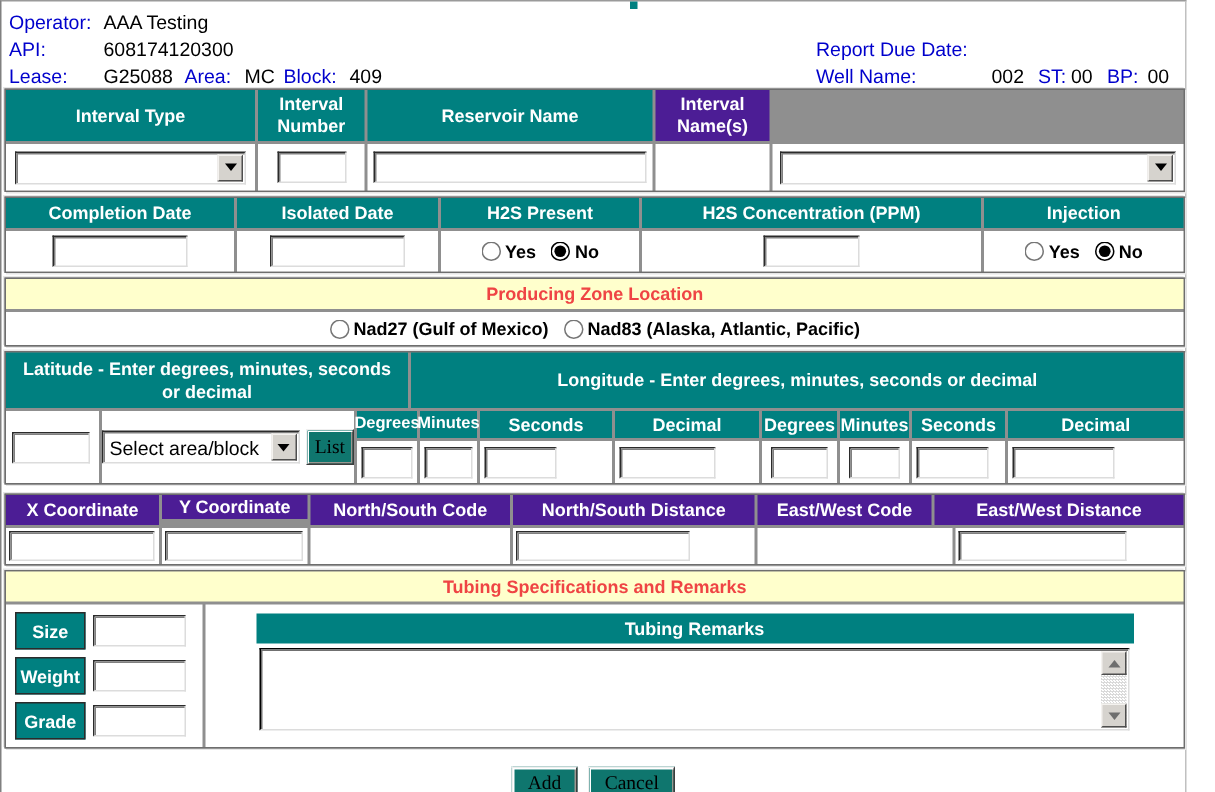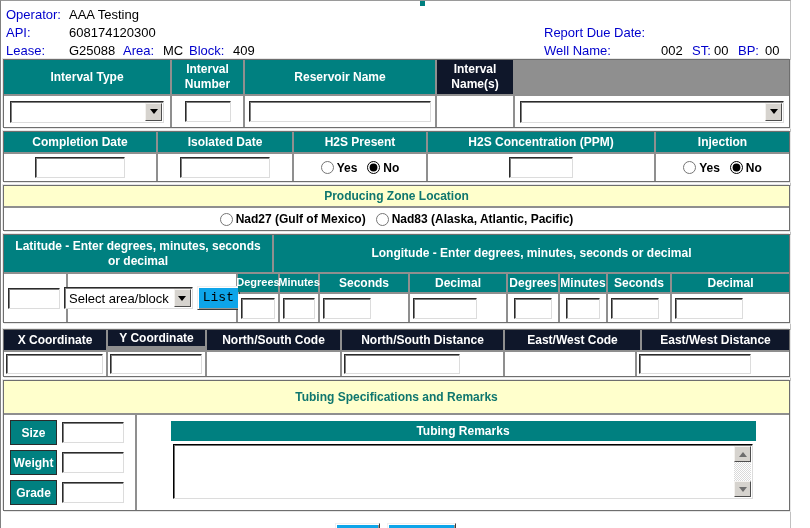--- a/index.html
+++ b/index.html
@@ -30,22 +30,22 @@
     border:1px solid #6e6e6e;
     box-shadow:-1px -1px 0 #e6e6e6, 1px 1px 0 #e6e6e6;
     display:flex; flex-direction:column; gap:2px;
   }
   .row { display:flex; gap:2px; }
   .cell { background:#fff; display:flex; align-items:center; justify-content:center; }
   .hcell {
     background:#008080; color:#fff; font-weight:bold; text-align:center;
     display:flex; align-items:center; justify-content:center; line-height:1.25;
   }
-  .pcell { background:#0f172a; }
-  .ycell { background:#FFFFCC; color:#0f766e; }
+  .pcell { background:#4c1d95; }
+  .ycell { background:#FFFFCC; color:#ef4444; }
 
   
   .inp {
     background:#fff; height:21px;
     border:1px solid; border-color:#2b2b2b #dcdcdc #dcdcdc #2b2b2b;
     box-shadow: inset 1px 1px 0 #808080;
     font-family:"Liberation Sans", sans-serif; font-size:12px; padding:0 3px;
   }
   
   .sel {
@@ -59,21 +59,21 @@
     border:1px solid; border-color:#f4f2ef #4e4e4e #4e4e4e #f4f2ef;
     display:flex; align-items:center; justify-content:center;
   }
   .tri-down { width:0; height:0; border-left:4px solid transparent; border-right:4px solid transparent; border-top:5px solid #000; }
   .tri-up   { width:0; height:0; border-left:4px solid transparent; border-right:4px solid transparent; border-bottom:5px solid #000; }
 
   .radio { width:13px; height:13px; margin:0 3px 0 0; accent-color:#000; }
   .rlab { font-weight:bold; margin-right:10px; }
 
   .btn {
-    background:#0ea5e9; font-family:Liberation Mono, monospace; font-size:13px; color:#000;
+    background:#0f766e; font-family:Liberation Serif, serif; font-size:13px; color:#000;
     border:1px solid; border-color:#efefef #3c3c3c #3c3c3c #efefef;
     box-shadow: inset 1px 1px 0 #fff, inset -1px -1px 0 #9a9790;
     padding:2px 10px 3px; height:23px;
   }
   .btnrow { display:flex; justify-content:center; gap:7px; margin-top:12px; }
 
   
   .tub-body { display:flex; gap:2px; }
   .tub-left { background:#fff; width:131px; padding:5px 0 5px 6px; display:flex; flex-direction:column; gap:5px; }
   .tub-row { display:flex; align-items:center; gap:5px; }
@@ -284,21 +284,21 @@
       </div>
     </div>
   </div>
 
   <div class="tbl" style="margin-top:6px">
     <div class="row">
       <div class="hcell pcell" style="width:102px;height:20px">X Coordinate</div>
       <div class="hcell pcell" style="width:97px;height:16px">Y Coordinate</div>
       <div class="hcell pcell" style="width:133px;height:20px">North/South Code</div>
       <div class="hcell pcell" style="width:161px;height:20px">North/South Distance</div>
-      <div class="hcell pcell" style="width:135px;height:20px">East/West Code</div>
+      <div class="hcell pcell" style="width:116px;height:20px">East/West Code</div>
       <div class="hcell pcell" style="flex:1;height:20px">East/West Distance</div>
     </div>
     <div class="row">
       <div class="cell" style="width:102px;height:24px;justify-content:flex-start;padding-left:2px">
         <input class="inp" style="width: 97px; height: 20px;" value="">
       </div>
       <div class="cell" style="width:97px;height:24px;justify-content:flex-start;padding-left:2px">
         <input class="inp" style="width: 92px; height: 20px;" value="">
       </div>
       <div class="cell" style="width:133px;height:24px"></div>
@@ -307,21 +307,21 @@
       </div>
       <div class="cell" style="width:130px;height:24px"></div>
       <div class="cell" style="flex:1;height:24px;justify-content:flex-start;padding-left:2px">
         <input class="inp" style="width: 112px; height: 20px;" value="">
       </div>
     </div>
   </div>
 
   <div class="tbl">
     <div class="row">
-      <div class="hcell ycell" style="flex:1;height:32px">Tubing Specifications and Remarks</div>
+      <div class="hcell ycell" style="flex:1;height:20px">Tubing Specifications and Remarks</div>
     </div>
     <div class="tub-body">
       <div class="tub-left">
         <div class="tub-row">
           <div class="tub-lab">Size</div>
           <input class="inp" style="width: 62px;" value="">
         </div>
         <div class="tub-row">
           <div class="tub-lab">Weight</div>
           <input class="inp" style="width: 62px;" value="">

